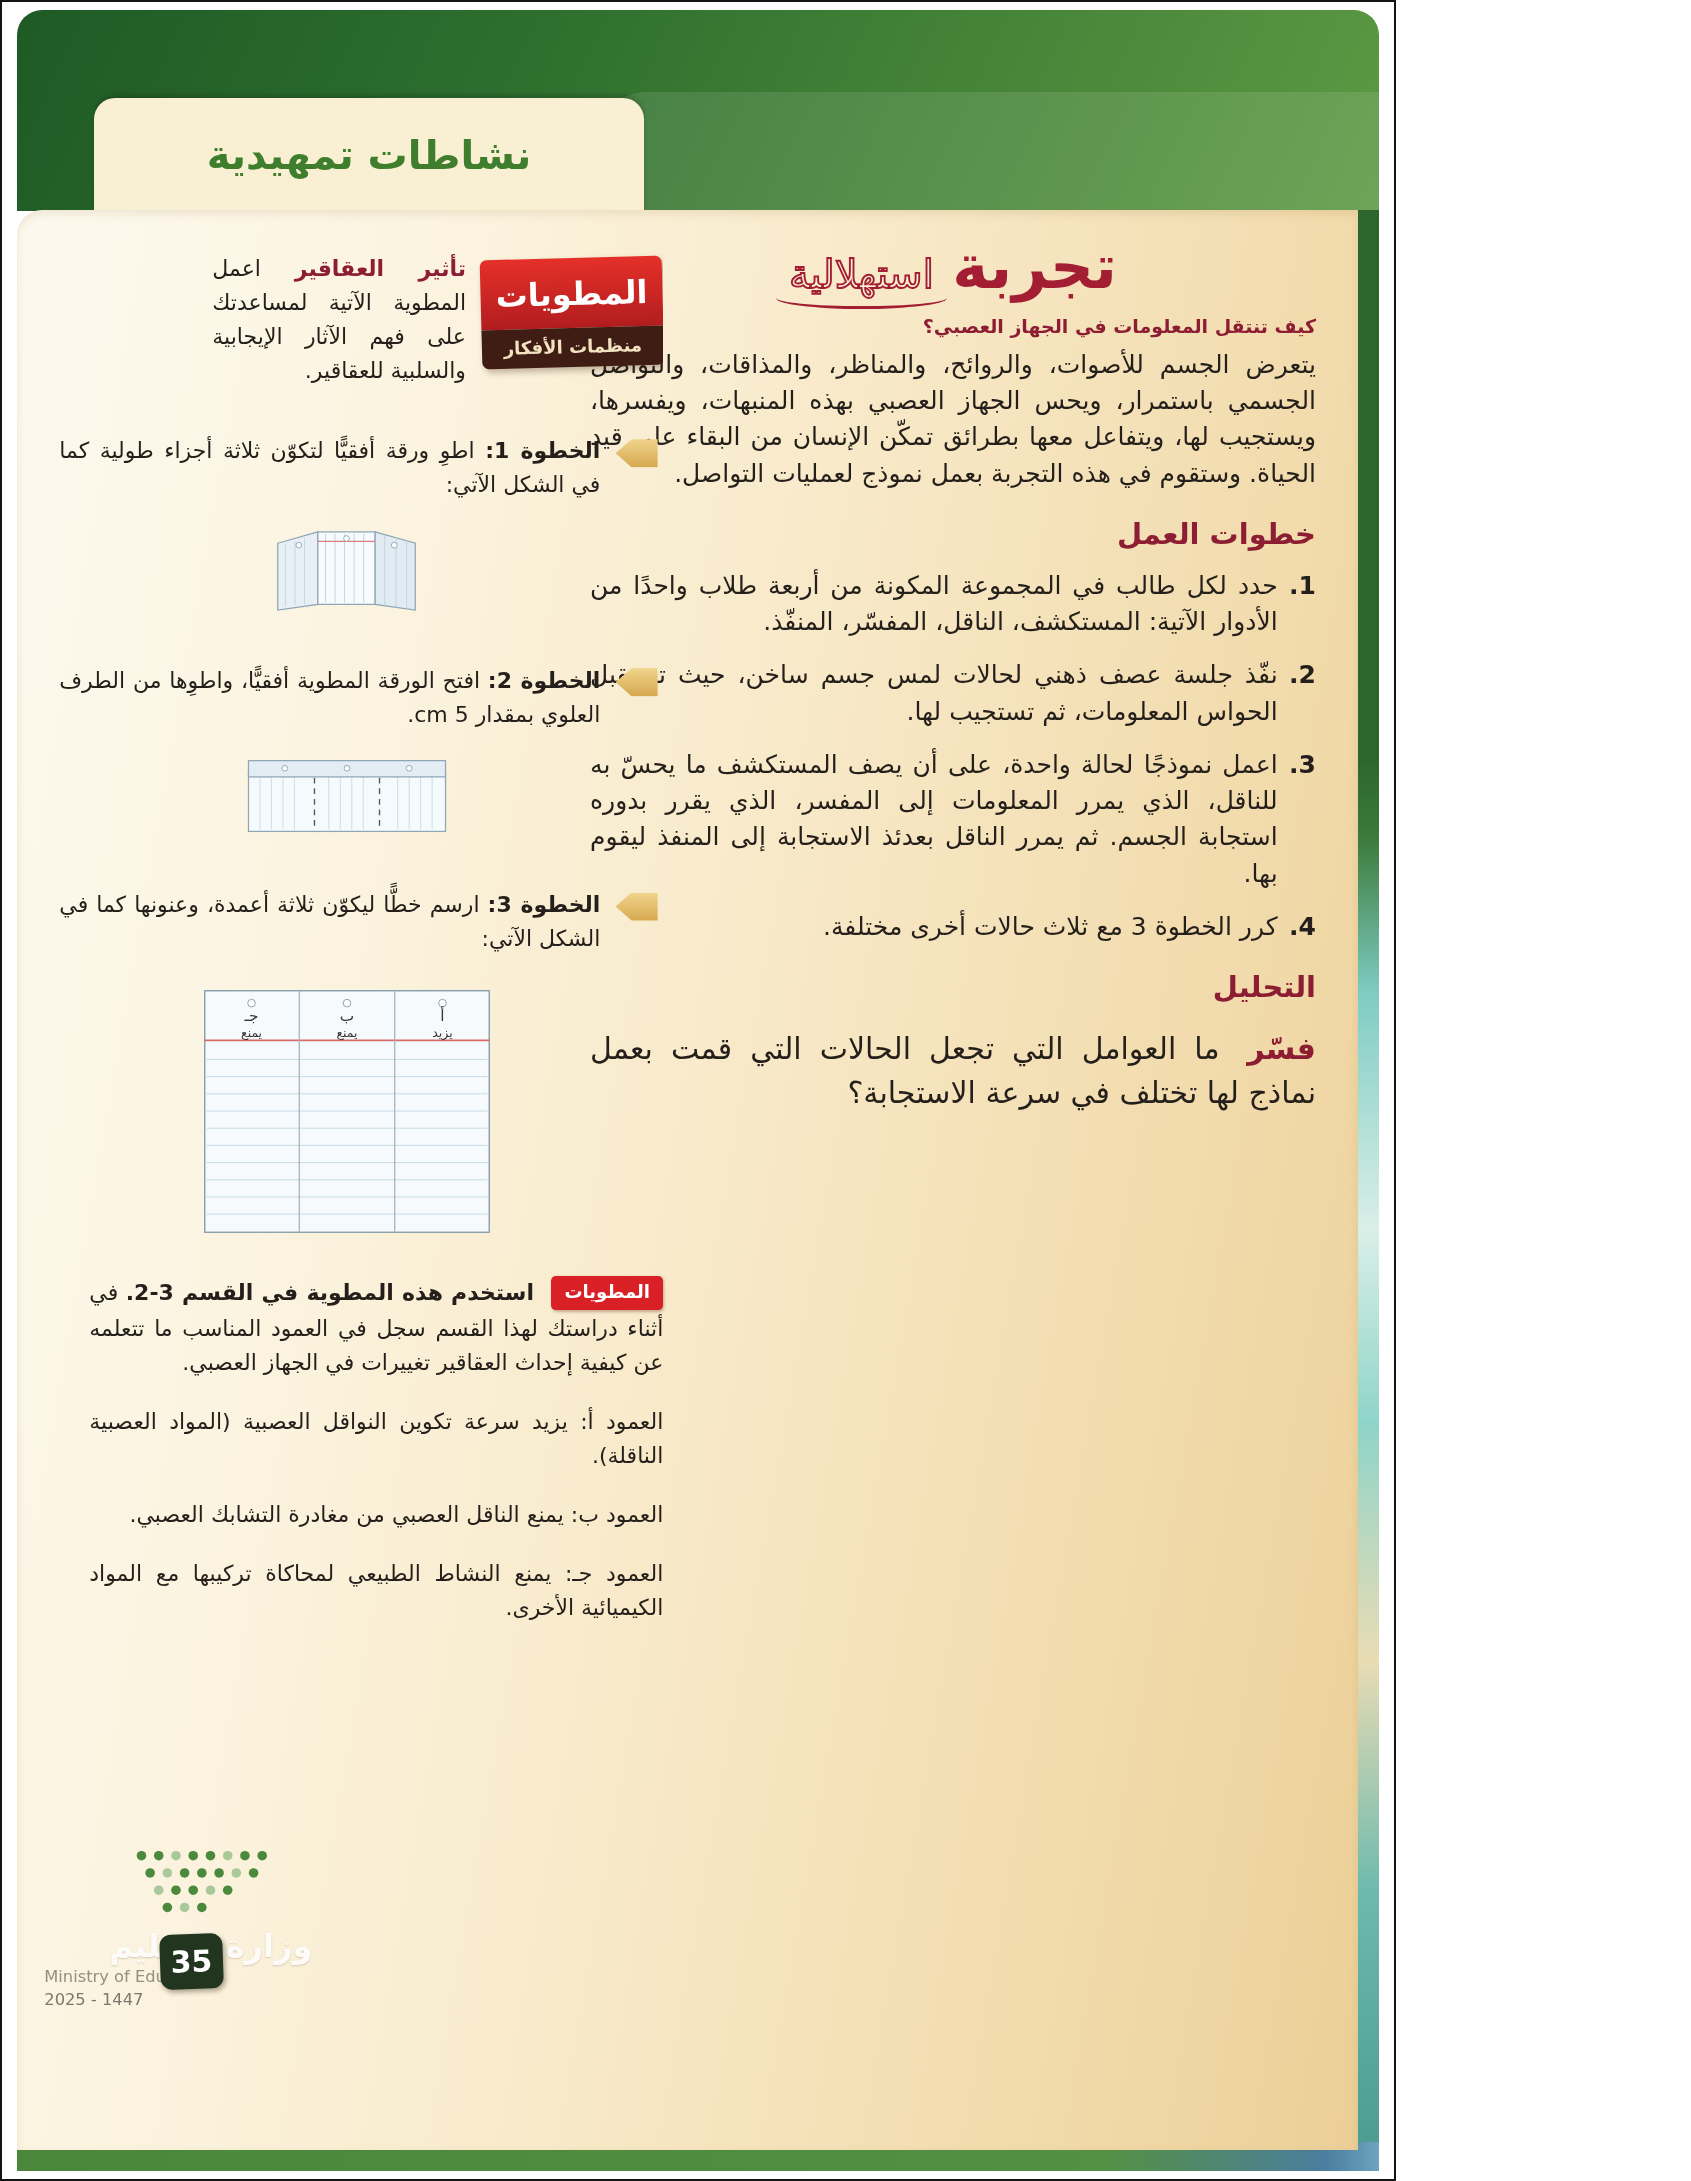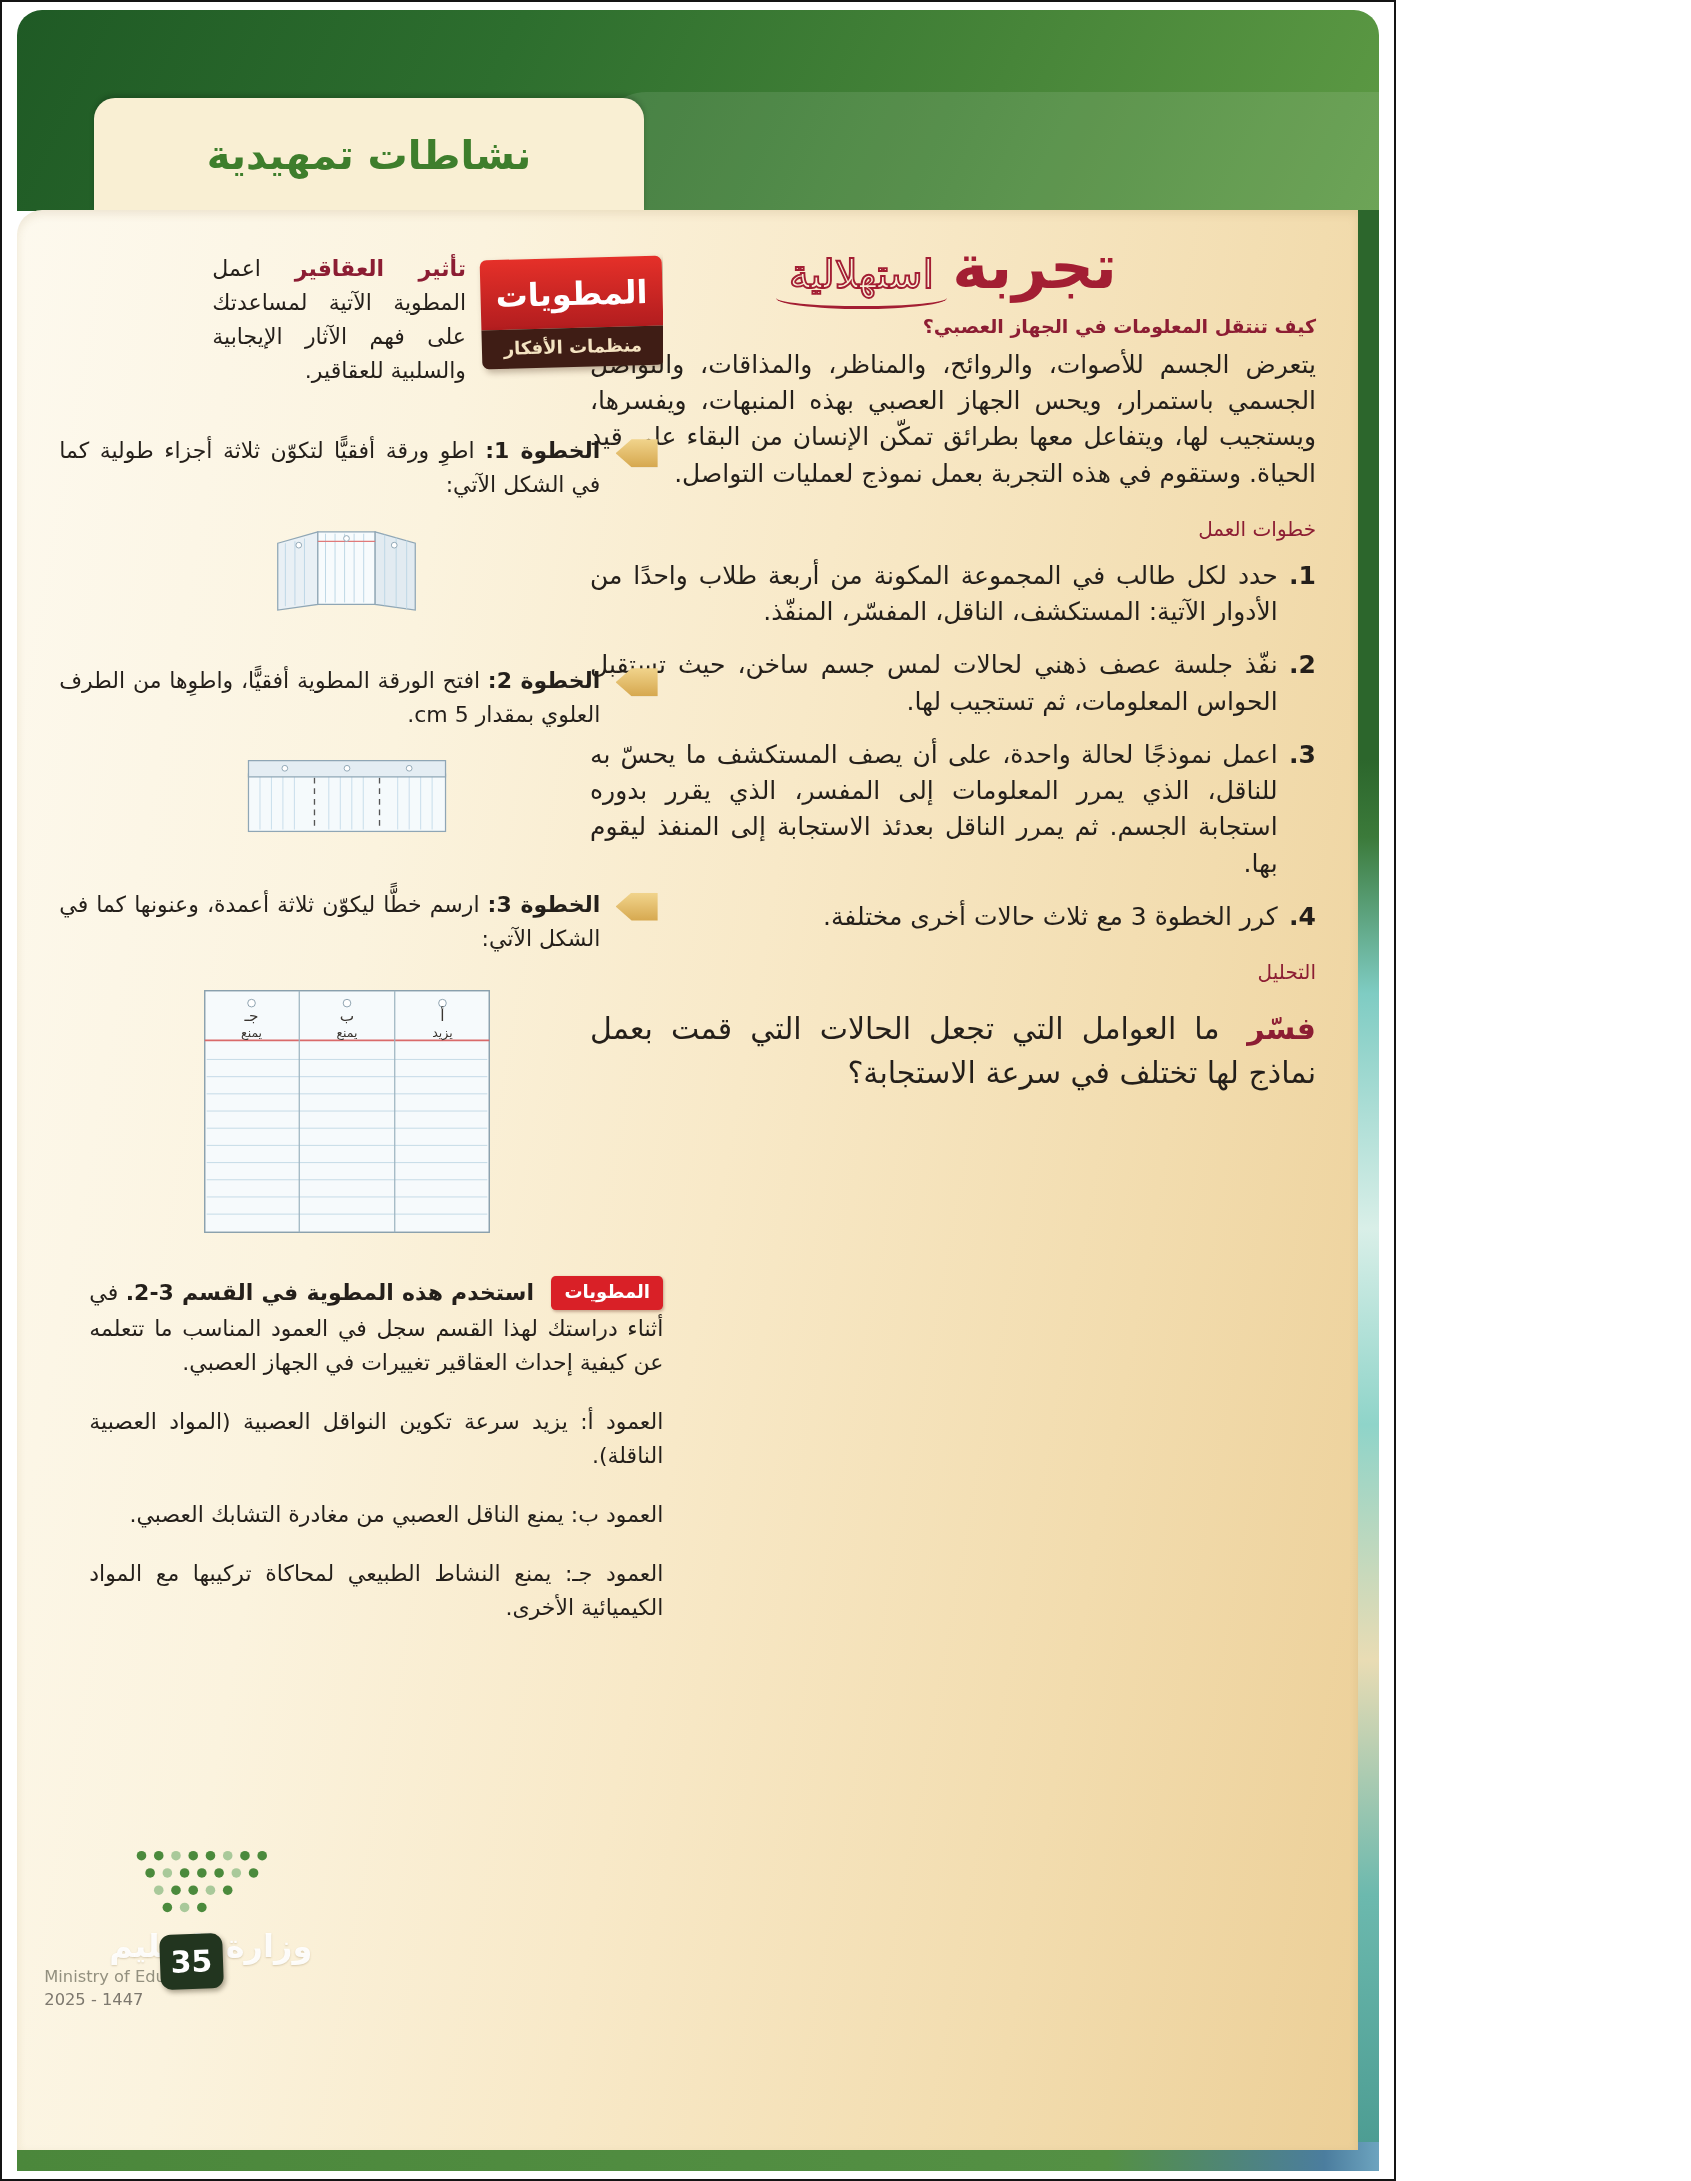--- a/index.html
+++ b/index.html
@@ -51,21 +51,21 @@
   .title-secondary{
     font-size:40px;font-weight:normal;color:#f9efd6;
     -webkit-text-stroke:1.9px #a31e33;position:relative;margin-right:13.4px;display:inline-block;
   }
   .title-secondary::after{
     content:"";position:absolute;left:-13.4px;right:-13.4px;bottom:-11.5px;height:19px;
     border-bottom:3.8px solid #a31e33;border-radius:0 0 100% 100%;
   }
   .question{font-size:19px;font-weight:bold;color:#8c1d33;margin:13.4px 0 9.6px;}
   .intro{font-size:25px;line-height:1.45;text-align:justify;margin:0 0 5px;}
-  .sec-heading{font-size:20px;font-weight:normal;color:#8c1d33;margin:25px 0 3.8px;}
+  .sec-heading{font-size:29px;font-weight:bold;color:#8c1d33;margin:25px 0 3.8px;}
   .step{display:flex;gap:11.5px;font-size:25px;line-height:1.45;margin-top:17px;}
   .step .num{font-weight:bold;flex:0 0 auto;}
   .step .txt{text-align:justify;}
   .analysis-p{font-size:30px;line-height:1.45;text-align:justify;margin-top:23px;}
   .analysis-lead{font-weight:bold;color:#8c1d33;margin-left:9.6px;}
   
   .side-col{position:absolute;left:42px;top:42px;width:604px;font-size:22px;line-height:1.55;}
   .sb-intro{width:451px;overflow:hidden;}
   .foldable-badge{float:right;width:182px;margin:5.7px 0 9.6px 15.3px;transform:rotate(-1.5deg);}
   .badge-red{

